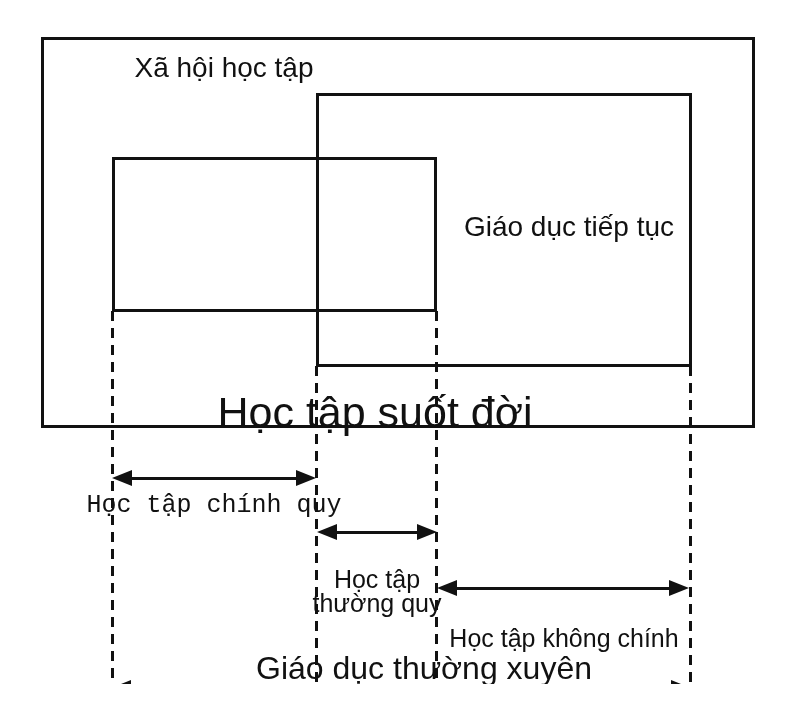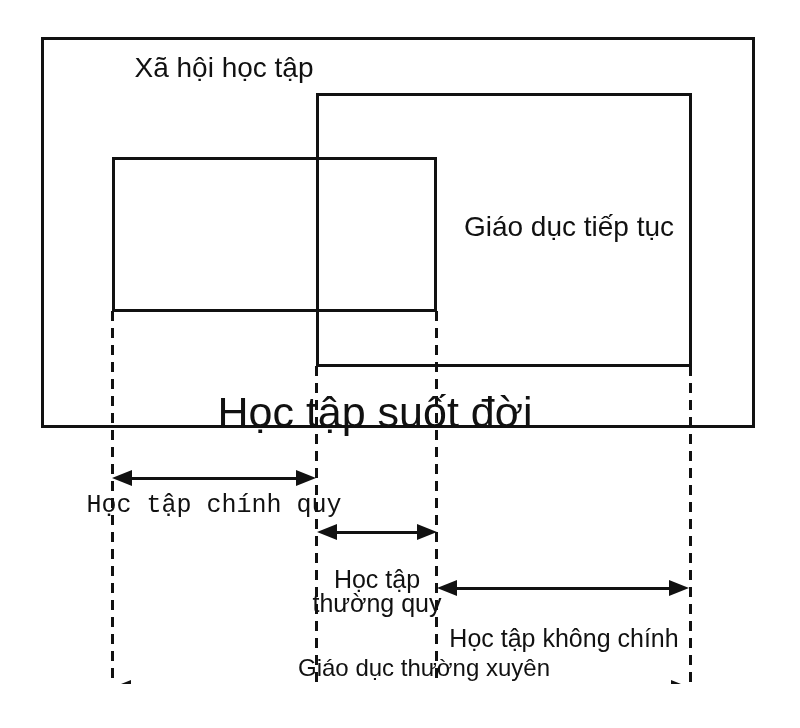--- a/index.html
+++ b/index.html
@@ -72,21 +72,21 @@
     text-align: center;
     color: #111111;
   }
   .lbl-society    { left: 224px; top: 68px;  font-size: 28px; }
   .lbl-initial    { left: 261px; top: 221px; font-size: 28px; }
   .lbl-continuing { left: 569px; top: 227px; font-size: 28px; }
   .lbl-lifelong   { left: 375px; top: 412px; font-size: 43px; }
   .lbl-formal     { left: 214px; top: 505px; font-size: 25px; font-family: Liberation Mono, monospace; }
   .lbl-nonformal  { left: 377px; top: 591px; font-size: 25px; line-height: 24px; text-align: center; }
   .lbl-informal   { left: 564px; top: 630px; font-size: 25px; line-height: 25px; margin-top: 8px; }
-  .lbl-regular    { left: 424px; top: 668px; font-size: 24px; }
+  .lbl-regular    { left: 424px; top: 668px; font-size: 32px; }
   .lbl .line { display: block; }
 </style>
 </head>
 <body>
 
 <div class="canvas">
 
   <div class="rect rect-outer"></div>
   <div class="rect rect-right"></div>
   <div class="rect rect-left"></div>

